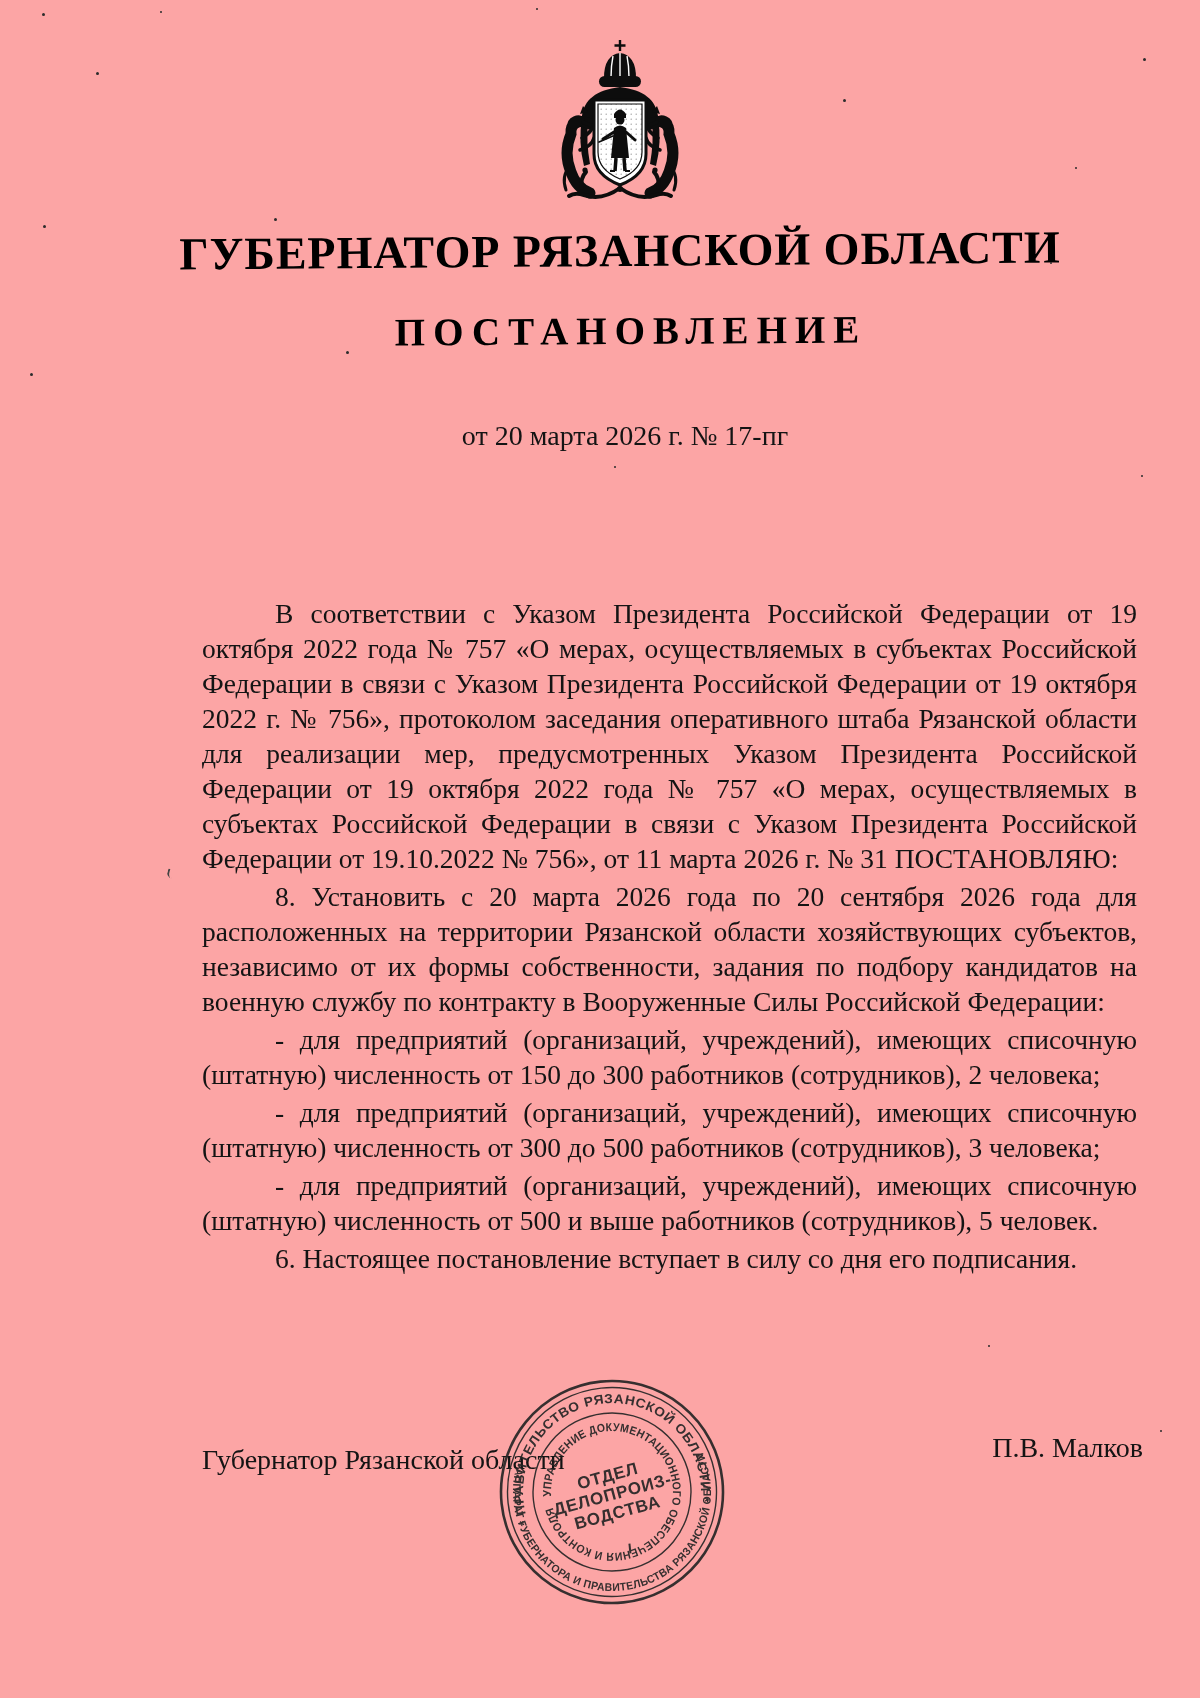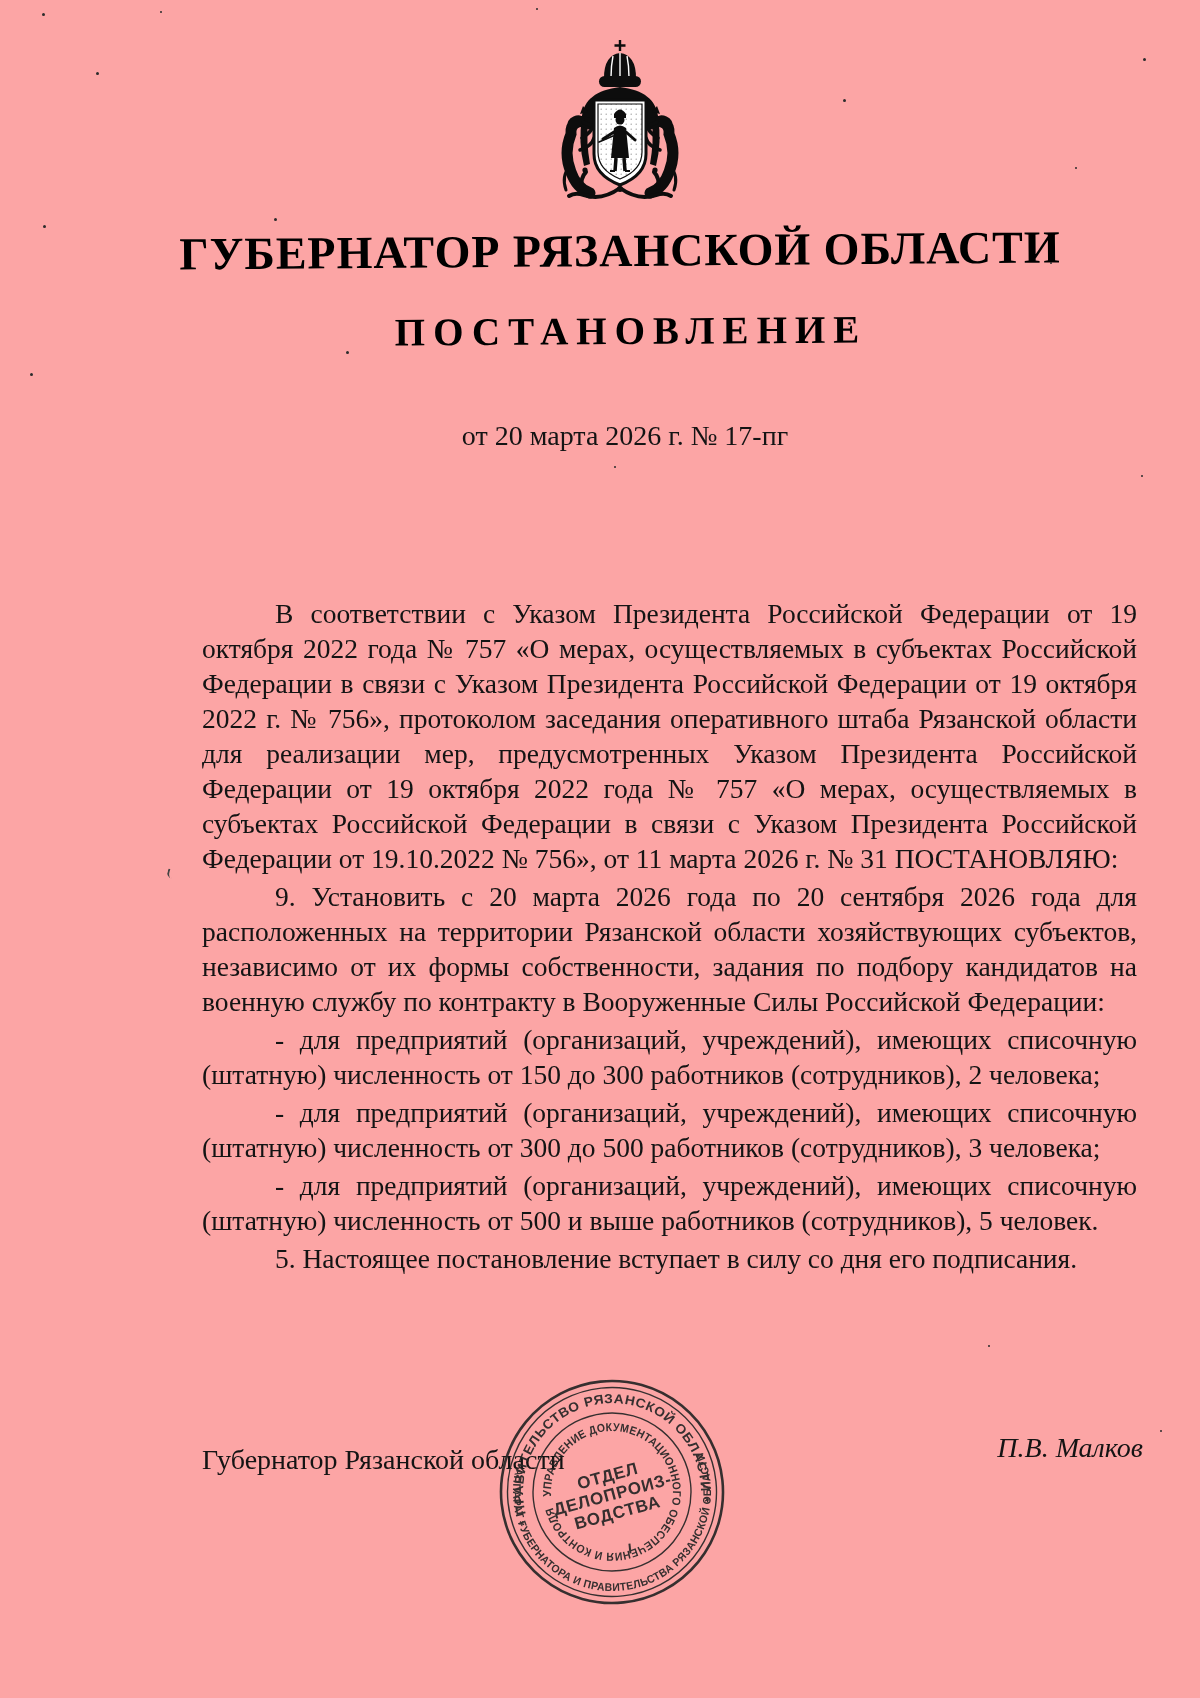--- a/index.html
+++ b/index.html
@@ -38,21 +38,21 @@
   }
   .doc-body p{margin:0;text-indent:73px;}
   .doc-body p + p{margin-top:3px;}
   
   .sig-title{
     position:absolute;left:202px;top:1444px;
     font-size:28px;white-space:nowrap;z-index:1;
   }
   .sig-name{
     position:absolute;right:57px;top:1432px;
-    font-size:28px;white-space:nowrap;text-align:right;z-index:1;font-style:italic;
+    font-size:28px;white-space:nowrap;text-align:right;z-index:1;
   }
   
   .stamp{
     position:absolute;left:497px;top:1377px;width:230px;height:230px;
     z-index:2;opacity:0.92;
   }
   
   .speck{position:absolute;background:#2b2b2b;border-radius:50%;}
   .comma-mark{
     position:absolute;left:167px;top:869px;width:4px;height:9px;
@@ -115,25 +115,25 @@
 
   <div class="org-title">ГУБЕРНАТОР РЯЗАНСКОЙ ОБЛАСТИ</div>
 
   <div class="doc-type">ПОСТАНОВЛЕНИЕ</div>
 
   <div class="date-line">от 20 марта 2026 г. № 17-пг</div>
 
 
   <div class="doc-body">
     <p>В соответствии с Указом Президента Российской Федерации от 19 октября 2022 года № 757 «О мерах, осуществляемых в субъектах Российской Федерации в связи с Указом Президента Российской Федерации от 19 октября 2022 г. № 756», протоколом заседания оперативного штаба Рязанской области для реализации мер, предусмотренных Указом Президента Российской Федерации от 19 октября 2022 года № 757 «О мерах, осуществляемых в субъектах Российской Федерации в связи с Указом Президента Российской Федерации от 19.10.2022 № 756», от 11 марта 2026 г. № 31 ПОСТАНОВЛЯЮ:</p>
-    <p>9. Установить с 20 марта 2026 года по 20 сентября 2026 года для расположенных на территории Рязанской области хозяйствующих субъектов, независимо от их формы собственности, задания по подбору кандидатов на военную службу по контракту в Вооруженные Силы Российской Федерации:</p>
+    <p>8. Установить с 20 марта 2026 года по 20 сентября 2026 года для расположенных на территории Рязанской области хозяйствующих субъектов, независимо от их формы собственности, задания по подбору кандидатов на военную службу по контракту в Вооруженные Силы Российской Федерации:</p>
     <p>- для предприятий (организаций, учреждений), имеющих списочную (штатную) численность от 150 до 300 работников (сотрудников), 2 человека;</p>
     <p>- для предприятий (организаций, учреждений), имеющих списочную (штатную) численность от 300 до 500 работников (сотрудников), 3 человека;</p>
     <p>- для предприятий (организаций, учреждений), имеющих списочную (штатную) численность от 500 и выше работников (сотрудников), 5 человек.</p>
-    <p>5. Настоящее постановление вступает в силу со дня его подписания.</p>
+    <p>6. Настоящее постановление вступает в силу со дня его подписания.</p>
   </div>
 
   <div class="sig-title">Губернатор Рязанской области</div>
 
   <div class="sig-name">П.В. Малков</div>
 
   <svg class="stamp" viewBox="0 0 230 230" xmlns="http://www.w3.org/2000/svg" font-family="Liberation Sans, DejaVu Sans, sans-serif">
     <g transform="rotate(-6 115 115)" fill="#262626" stroke="none">
       <circle cx="115" cy="115" r="111" fill="none" stroke="#262626" stroke-width="2.6"></circle>
       <circle cx="115" cy="115" r="104.5" fill="none" stroke="#262626" stroke-width="1.4"></circle>

